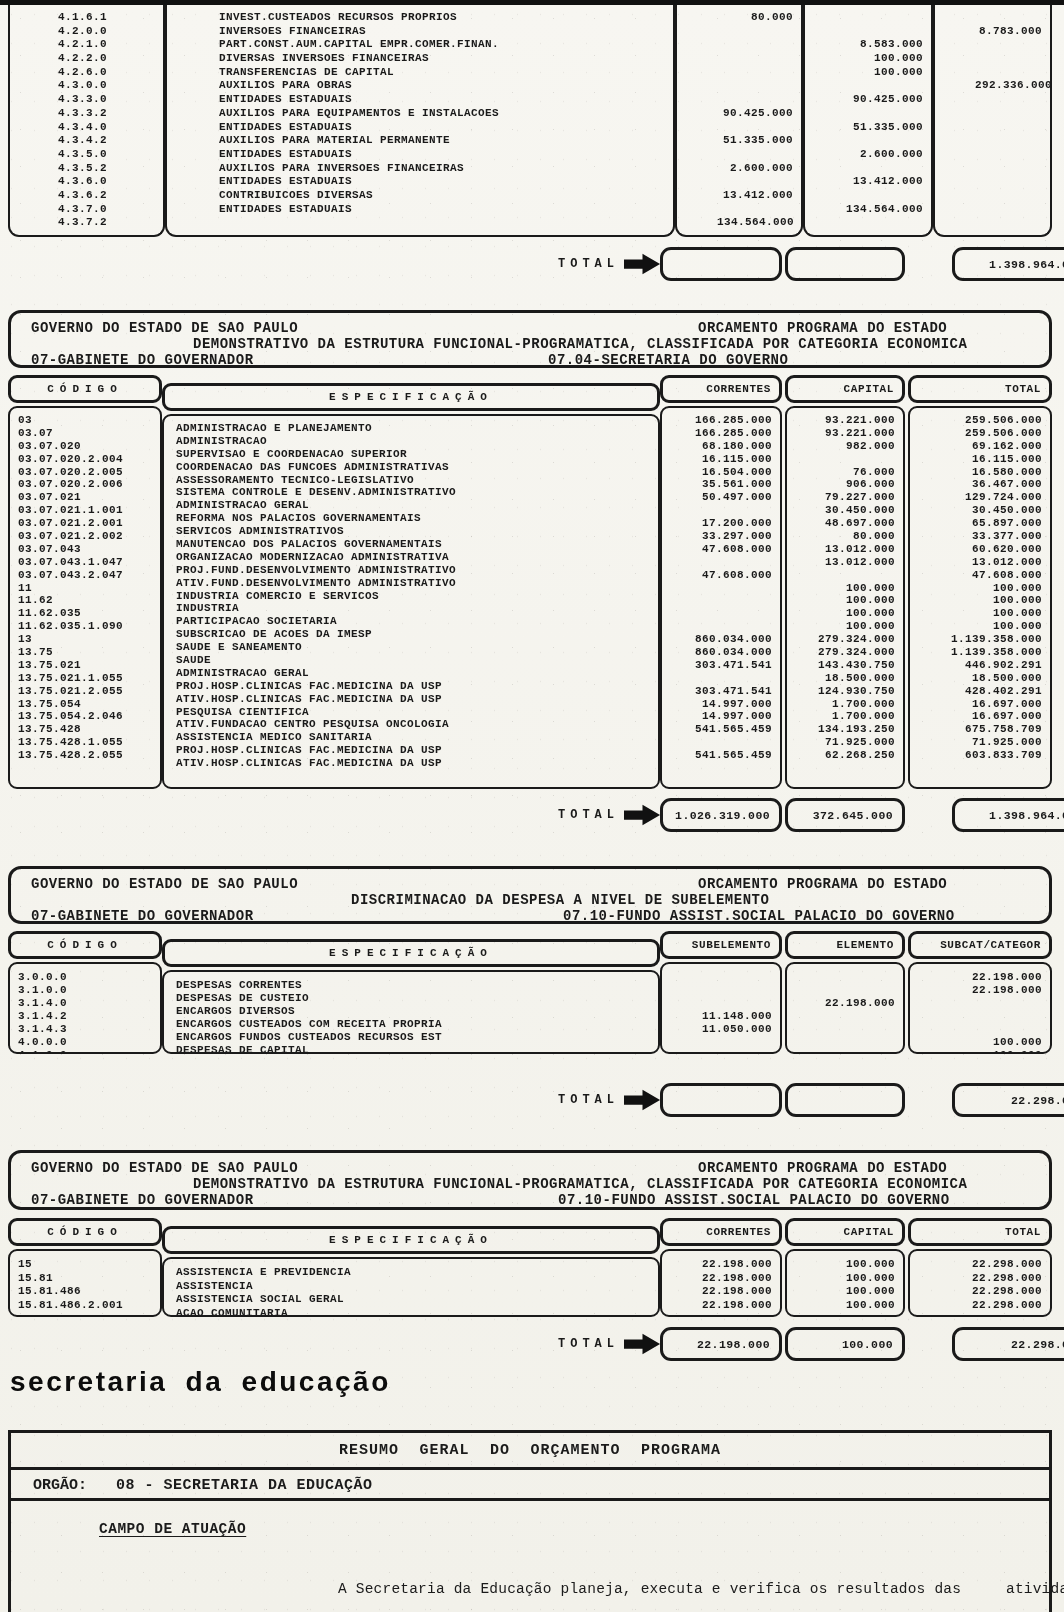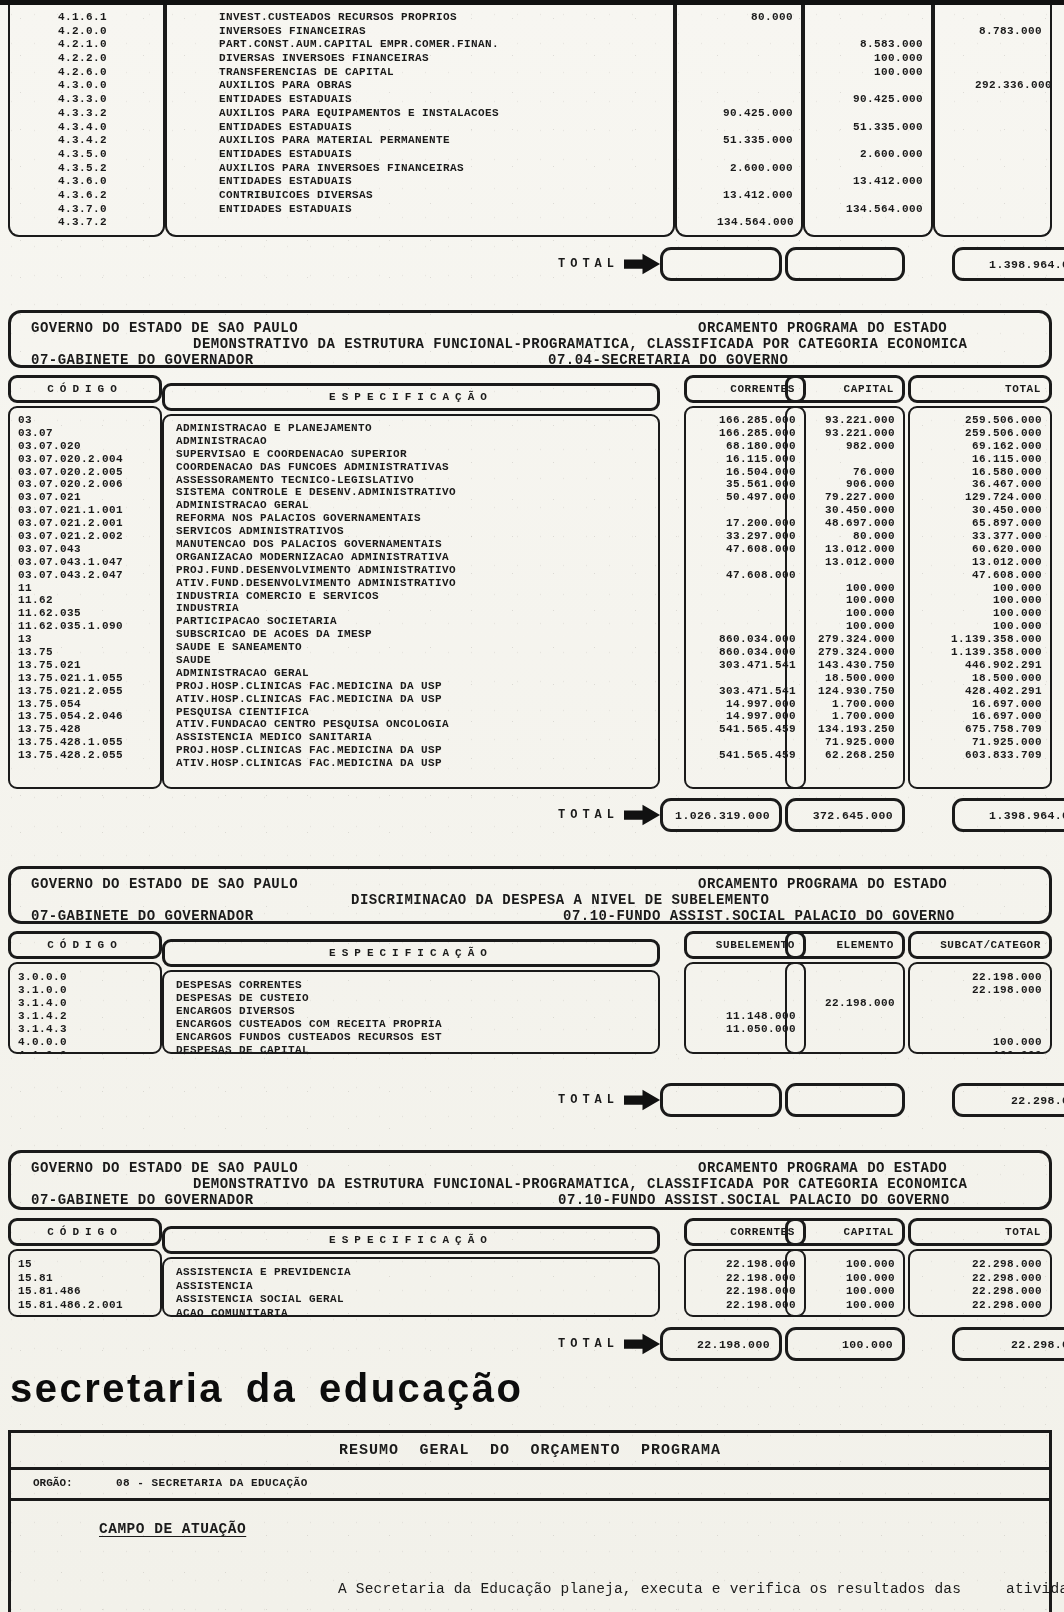--- a/index.html
+++ b/index.html
@@ -22,21 +22,21 @@
   .tbl, .thead, .totalrow { position: absolute; left: 8px; width: 1044px; }
   .tcol { position: absolute; top: 0; bottom: 0; border: 2.5px solid var(--ink); border-radius: 9px; padding-top: var(--pt, 5px); overflow: hidden; }
   .t1 .tcol { border-top: none; border-radius: 0 0 11px 11px; padding-left: 40px; }
   .ln { height: var(--lh, 13px); font-size: 11px; font-weight: bold; letter-spacing: .4px; white-space: nowrap; padding-left: 8px; }
   .col-spec .ln { padding-left: 12px; }
   .num .ln { padding-left: 0; padding-right: 8px; text-align: right; }
 
   
   .grid-std .col-code { left: 0;     width: 154px; }
   .grid-std .col-spec { left: 154px; width: 498px; margin-top: 8px; }
-  .grid-std .col-c1   { left: 676px; width: 122px; }
+  .grid-std .col-c1   { left: 652px; width: 122px; }
   .grid-std .col-c2   { left: 777px; width: 120px; }
   .grid-std .col-c3   { left: 900px; width: 144px; }
   
   .grid-t1 .col-code { left: 0;     width: 157px; }
   .grid-t1 .col-spec { left: 157px; width: 510px; }
   .grid-t1 .col-c1   { left: 667px; width: 128px; }
   .grid-t1 .col-c2   { left: 795px; width: 130px; }
   .grid-t1 .col-c3   { left: 925px; width: 119px; }
 
   
@@ -61,28 +61,28 @@
   .tarrow { position: absolute; left: 616px; top: 5px; width: 37px; height: 24px; fill: #111; }
   .tbox { position: absolute; top: 0; height: 34px; border: 3px solid var(--ink); border-radius: 11px;
           font-size: 11.5px; font-weight: bold; letter-spacing: .4px;
           display: flex; align-items: center; justify-content: flex-end; padding-right: 9px; }
   .tbox1 { left: 652px; width: 122px; }
   .tbox2 { left: 777px; width: 120px; }
   .tbox3 { left: 944px; width: 144px; }
 
   
   .edu-heading { position: absolute; left: 10px; top: 1366px; font-family: "Liberation Sans", sans-serif;
-                 font-weight: bold; font-size: 40px; letter-spacing: 2.5px; word-spacing: 8px; color: #0c0c0c; }
+                 font-weight: bold; font-size: 28px; letter-spacing: 2.5px; word-spacing: 8px; color: #0c0c0c; }
 
   
   .resumo { position: absolute; left: 8px; top: 1430px; width: 1044px; height: 182px;
             border: 3px solid var(--ink); border-bottom: none; font-size: 14.5px; color: #1b1b1b; }
   .r-title { height: 37px; border-bottom: 3px solid var(--ink); display: flex; align-items: center; justify-content: center;
              font-weight: bold; font-size: 15px; letter-spacing: 1px; word-spacing: .7em; }
-  .r-orgao { position: relative; height: 31px; border-bottom: 3px solid var(--ink); font-weight: bold; font-size: 11px; }
+  .r-orgao { position: relative; height: 31px; border-bottom: 3px solid var(--ink); font-weight: bold; font-size: 15px; }
   .r-olabel { position: absolute; left: 22px;  top: 7px; }
   .r-ovalue { position: absolute; left: 105px; top: 7px; letter-spacing: .5px; }
   .r-campo { margin: 20px 0 0 88px; display: inline-block; font-weight: bold; text-decoration: underline;
              text-underline-offset: 3px; letter-spacing: .5px; }
   .r-para { position: absolute; left: 327px; top: 148px; white-space: nowrap; letter-spacing: .2px; }
   .r-para .u { text-underline-offset: 3px; margin-left: 36px; }
 </style>
 </head>
 <body>
 

